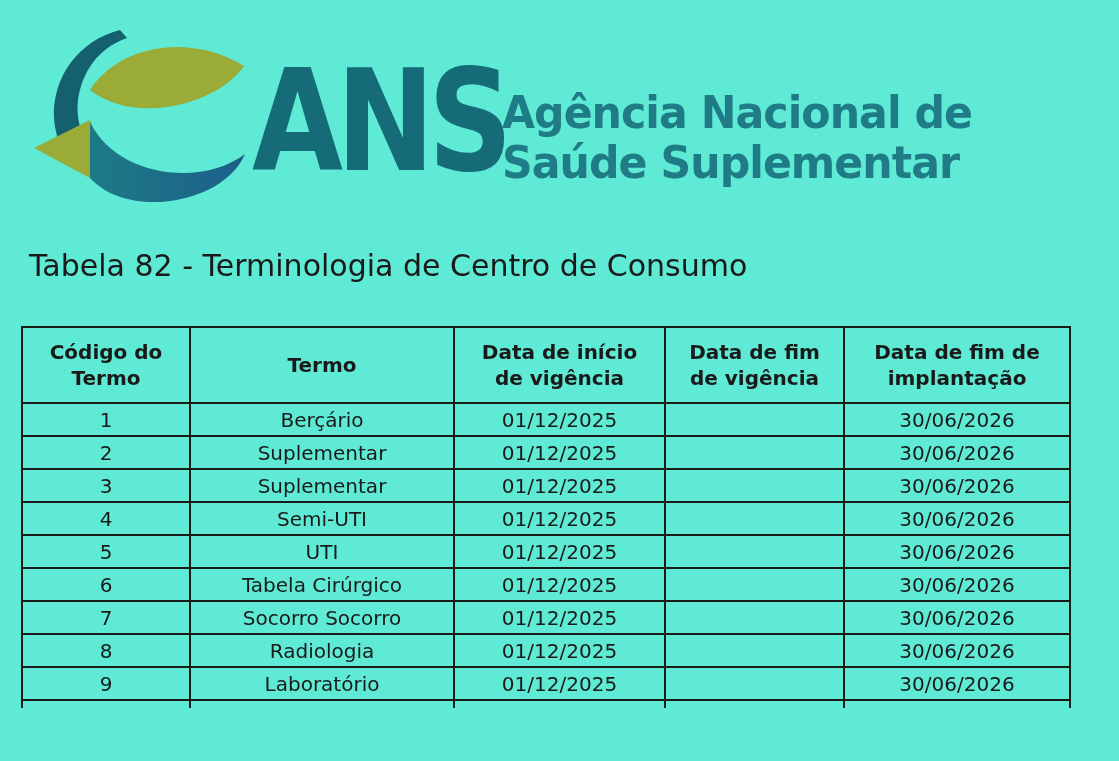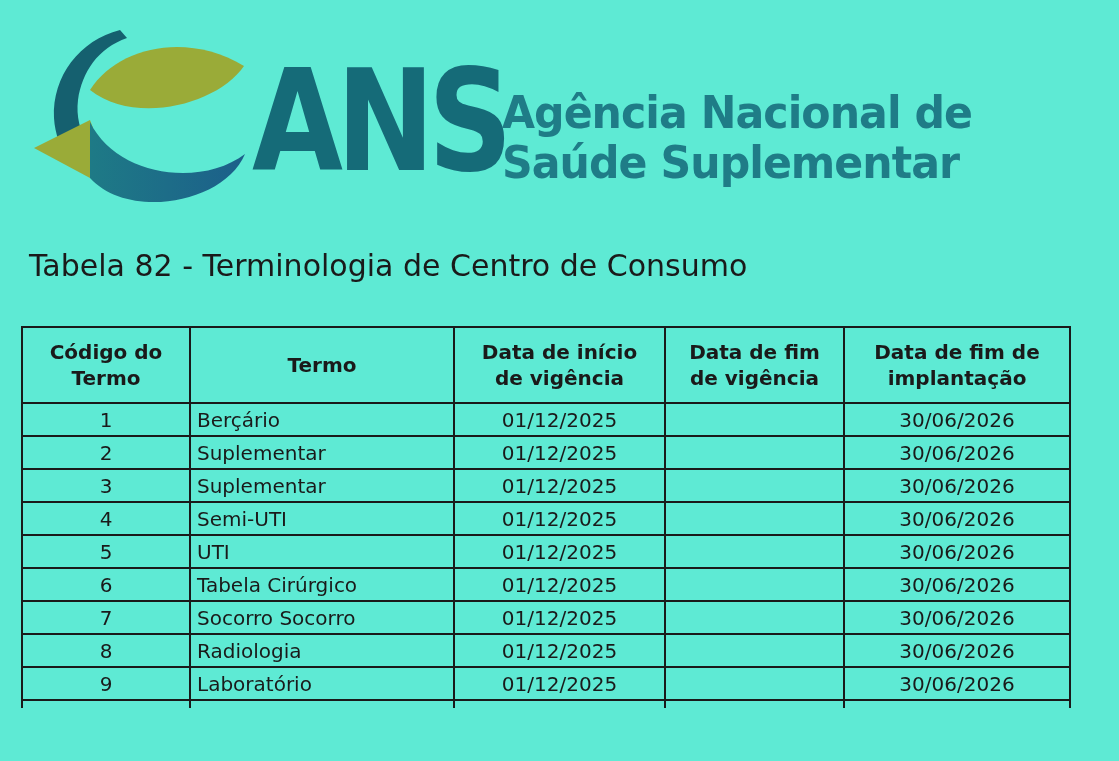--- a/index.html
+++ b/index.html
@@ -54,21 +54,21 @@
     text-align:center; vertical-align:middle;
     line-height:1.3;
     white-space:pre-line;
   }
   .term-table td {
     height:31px;
     font-size:20px;
     vertical-align:middle;
   }
   .term-table td.c-center { text-align:center; }
-  .term-table td.c-left   { text-align:left; }
+  .term-table td.c-left   { text-align:center; }
   
   .term-table tr.partial td {
     height:7px;
     border-bottom:none;
     padding:0;
   }
 </style>
 </head>
 <body>
 

